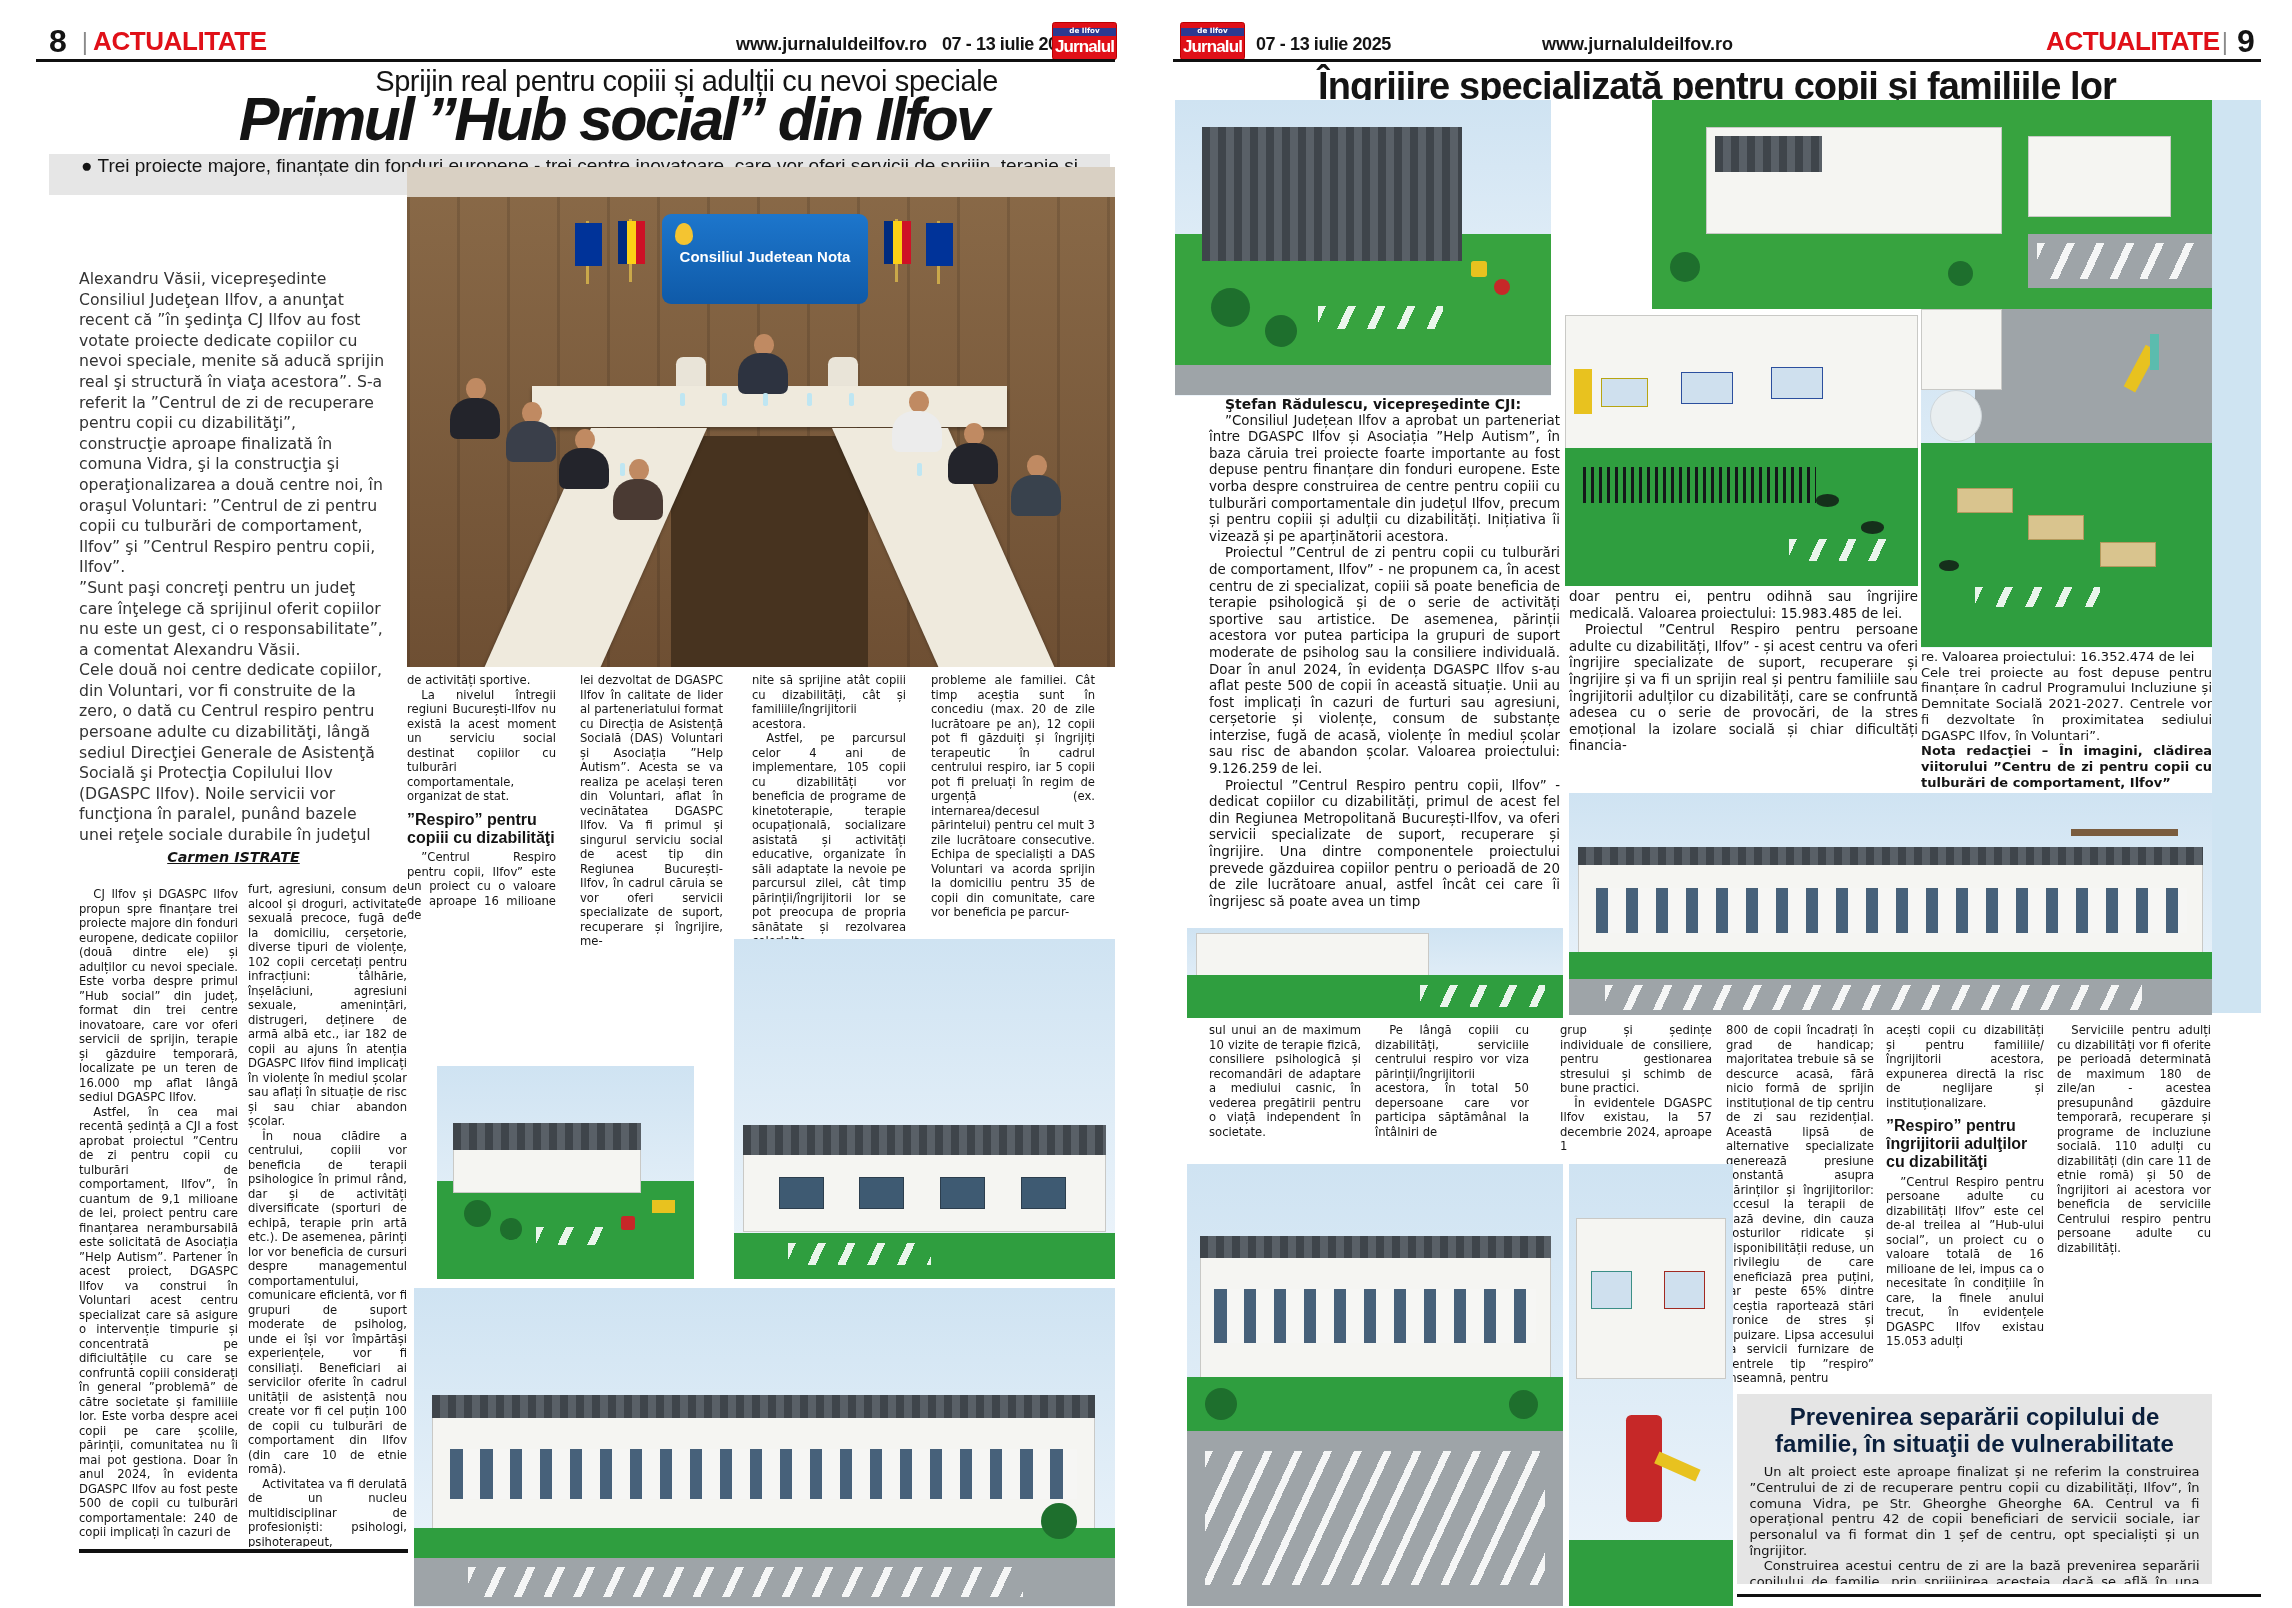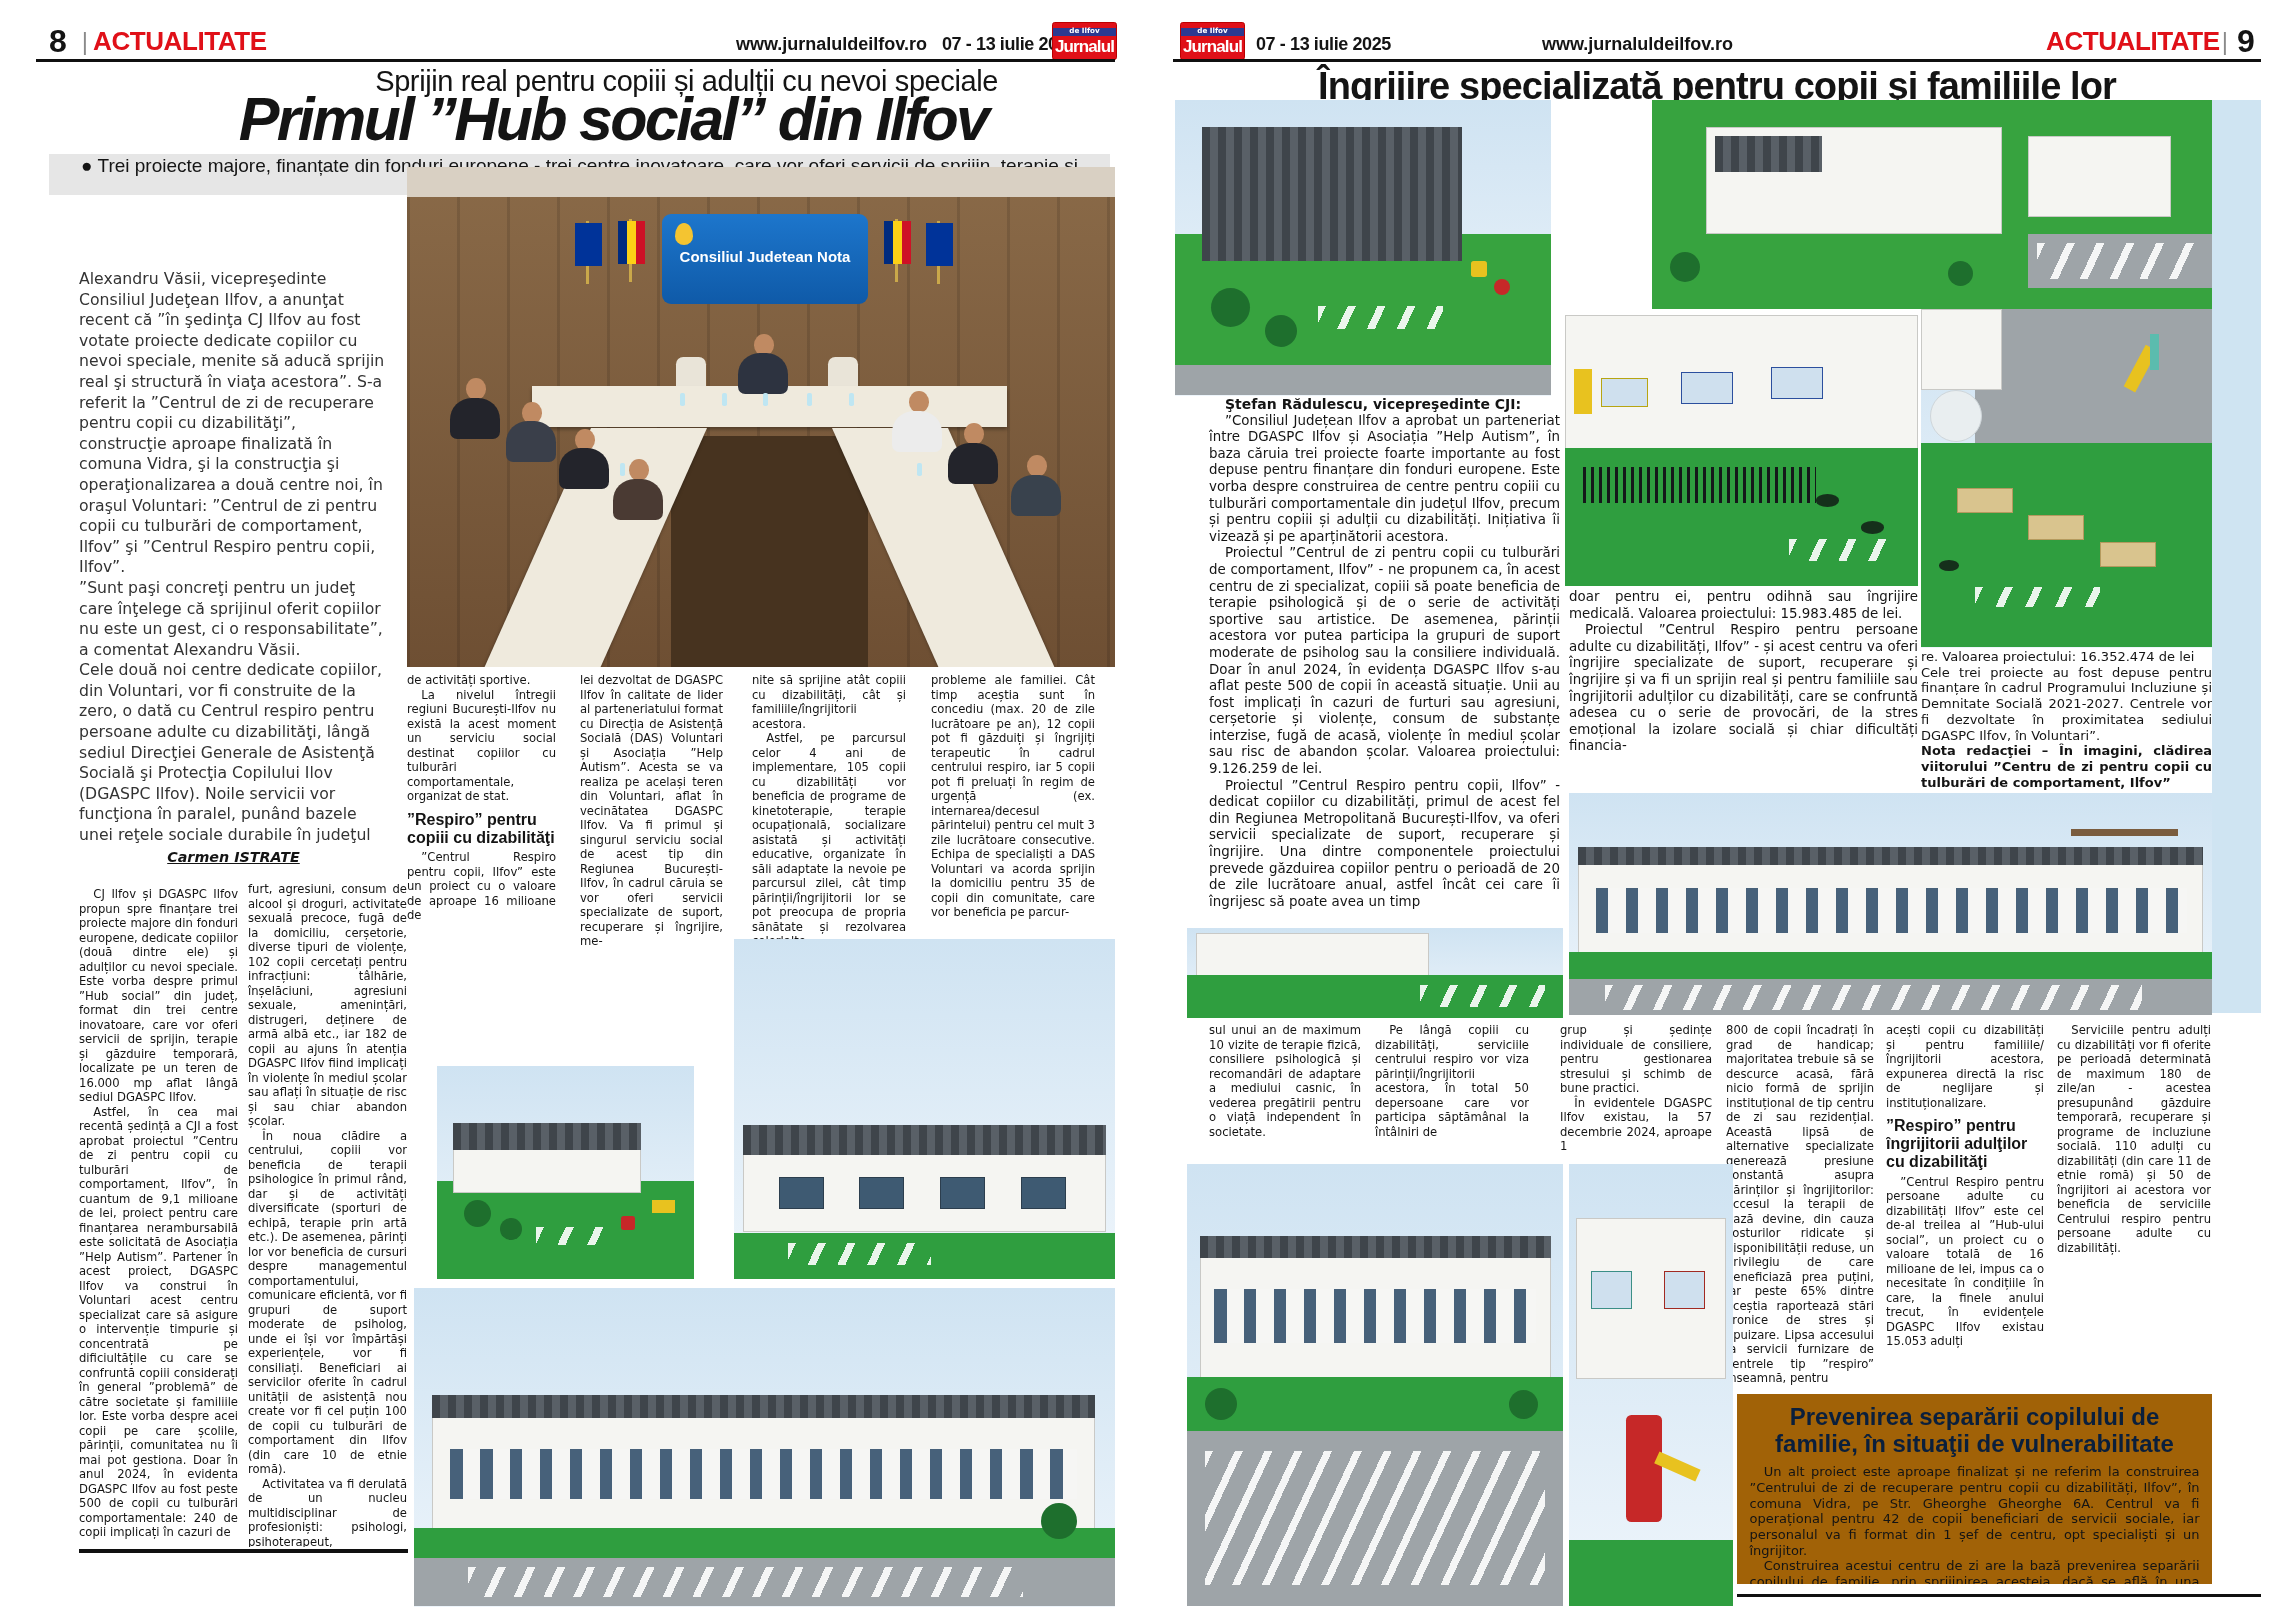--- a/index.html
+++ b/index.html
@@ -29,21 +29,21 @@
   .byline{font-size:14.3px;font-weight:bold;font-style:italic;text-decoration:underline;text-align:center;}
   .scol{font-size:11.6px;line-height:14.5px;text-align:justify;overflow:hidden;}
   .scol p{margin:0;text-indent:14.3px;}
   .scol p.noind{text-indent:0;}
   .subhead{font-family:"Liberation Sans",sans-serif;font-weight:bold;font-size:16px;line-height:18px;margin:7.2px 0 3.6px;text-indent:0;text-align:left;}
   .wcol{font-size:13.4px;line-height:16.6px;text-align:justify;overflow:hidden;}
   .wcol p{margin:0;text-indent:16px;}
   .wcol p.noind{text-indent:0;}
   .speaker{font-weight:bold;font-size:14px;margin:0 0 1.8px;text-indent:0;}
   .nota{font-weight:bold;}
-  .bluebox{background:#a16207;padding:7.2px 12.5px;overflow:hidden;}
+  .bluebox{background:#e5e5e5;padding:7.2px 12.5px;overflow:hidden;}
   .bluebox h3{margin:1.8px 0 7.2px;text-align:center;font-family:"Liberation Sans",sans-serif;
               font-weight:bold;font-size:24px;line-height:27px;color:#0a1f3c;}
   .bluebox p{margin:0;font-size:13px;line-height:15.7px;text-align:justify;text-indent:14.3px;}
   
   .photo{background:linear-gradient(#8a6a48,#6e4f33);overflow:hidden;}
   .wood{position:absolute;inset:0;background:repeating-linear-gradient(90deg,rgba(0,0,0,.12) 0 2.7px,transparent 2.7px 50px);}
   .ceil{position:absolute;left:0;right:0;top:0;height:30px;background:#d9d0c3;}
   .screen{position:absolute;background:linear-gradient(#1d76cc,#0f5aa8);border-radius:9px;color:#fff;
           font-family:"Liberation Sans",sans-serif;font-weight:bold;font-size:15px;text-align:center;padding-top:34px;box-sizing:border-box;}
   .crest{position:absolute;left:12.5px;top:9px;width:18px;height:21.5px;background:#f4c431;border-radius:50% 50% 50% 50%/60% 60% 40% 40%;}

